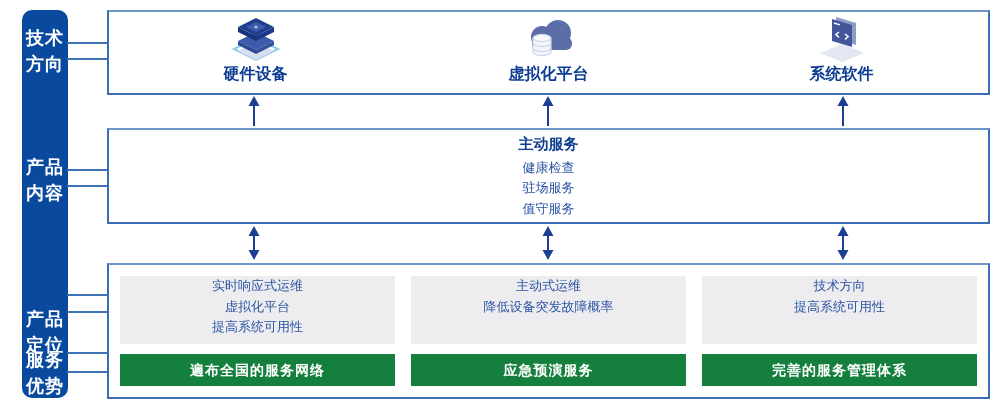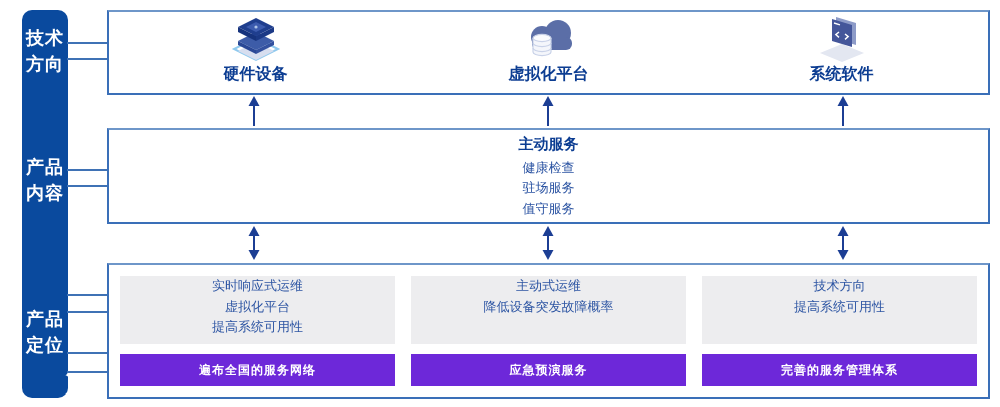--- a/index.html
+++ b/index.html
@@ -13,21 +13,21 @@
     background:#0A4A9E;border-radius:10px;
   }
   .rail-label{
     position:absolute;left:22px;width:46px;text-align:center;
     color:#ffffff;font-weight:bold;font-size:18px;line-height:1.42;
     letter-spacing:1px;
   }
   .rail-label.l1{top:26px;}
   .rail-label.l2{top:155px;}
   .rail-label.l3{top:282px;margin-top:25px;}
-  .rail-label.l4{top:356px;margin-left:40px;}
+  .rail-label.l4{top:348px;}
   
   .conn{position:absolute;left:67px;width:40px;height:2px;background:#3F72B5;}
   
   .bigbox{
     position:absolute;left:107px;width:883px;background:#ffffff;
     border:2px solid #3A6FB8;box-sizing:border-box;
     border-top-color:#6E96C9;
     display:flex;
   }
   .box-top{top:10px;height:85px;}
@@ -42,22 +42,22 @@
   .svc-title{font-size:15px;font-weight:bold;color:#0C3D92;line-height:22px;margin-bottom:3px;}
   .svc-item{font-size:13px;color:#2D55A3;line-height:20.5px;text-align:center;}
   
   .pos-cell{flex:1;display:flex;flex-direction:column;}
   .gray-panel{
     height:68px;background:#EDEDEF;display:flex;flex-direction:column;
     align-items:center;justify-content:flex-start;
   }
   .gray-line{font-size:13px;color:#2D55A3;line-height:20.5px;text-align:center;}
   .blue-bar{
-    margin-top:10px;height:32px;background:#6d28d9;color:#ffffff;
-    font-size:12px;font-weight:bold;text-align:center;line-height:32px;
+    margin-top:10px;height:32px;background:#15803d;color:#ffffff;
+    font-size:14px;font-weight:bold;text-align:center;line-height:32px;
     letter-spacing:1px;
   }
   
   .arrow{position:absolute;width:12px;}
   .arrow.up{top:96px;height:31px;}
   .arrow.dbl{top:226px;height:34px;}
   .ax1{left:248px;} .ax2{left:542px;} .ax3{left:837px;}
 </style>
 </head>
 <body>

